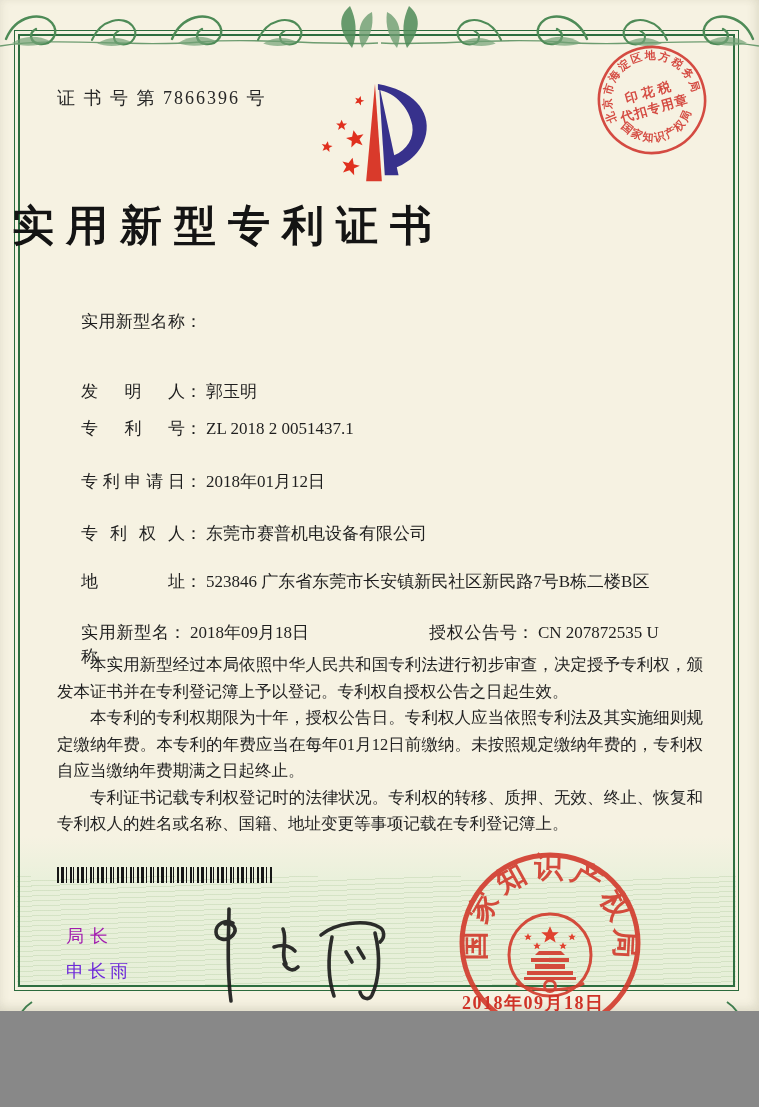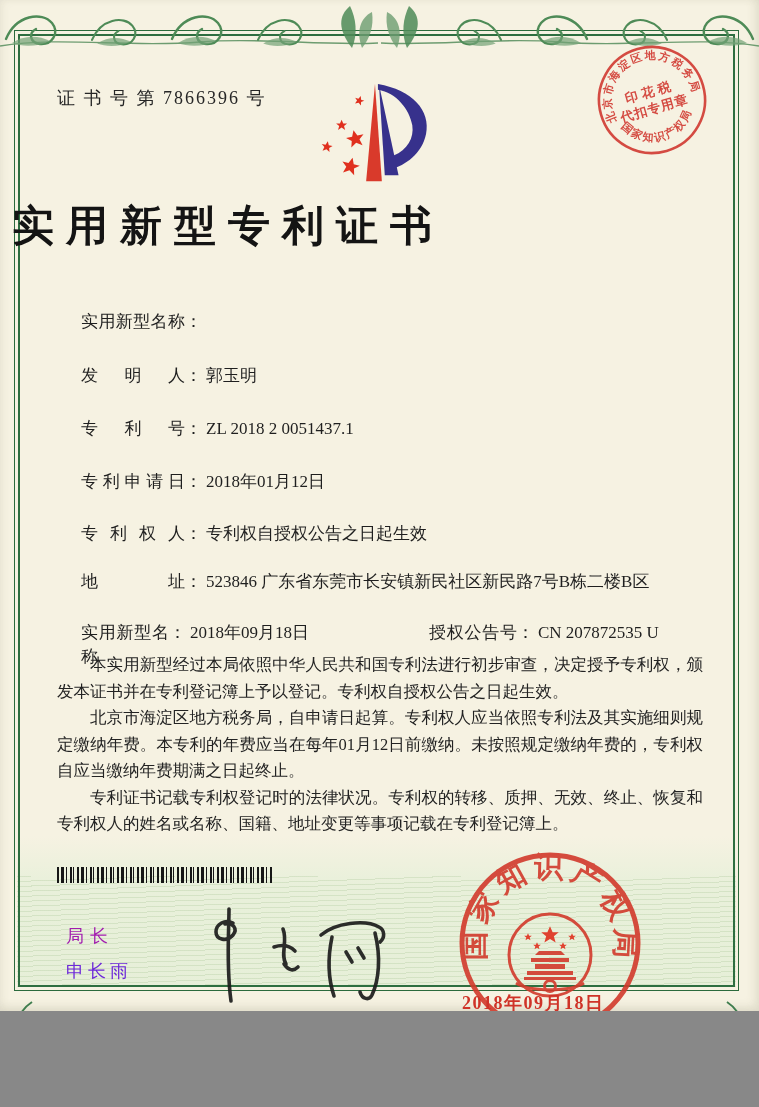--- a/index.html
+++ b/index.html
@@ -155,59 +155,59 @@
       <text x="0" y="13" text-anchor="middle" font-size="13" letter-spacing="1" font-weight="700">代扣专用章</text>
     </g>
   </svg>
 
   <div class="title">实用新型专利证书</div>
 
   <div class="frow" style="top:310px">
     <span class="flabel">实用新型名称</span>
       <span class="fcolon">：</span>
   </div>
-  <div class="frow" style="top:364px">
+  <div class="frow" style="top:380px">
     <span class="flabel">发明人</span>
       <span class="fcolon">：</span>
     <span class="fvalue">郭玉明</span>
   </div>
   <div class="frow" style="top:417px">
     <span class="flabel">专利号</span>
       <span class="fcolon">：</span>
     <span class="fvalue">ZL 2018 2 0051437.1</span>
   </div>
   <div class="frow" style="top:470px">
     <span class="flabel">专利申请日</span>
       <span class="fcolon">：</span>
     <span class="fvalue">2018年01月12日</span>
   </div>
   <div class="frow" style="top:522px">
     <span class="flabel">专利权人</span>
       <span class="fcolon">：</span>
-    <span class="fvalue">专利权自授权公告之日起生效</span>
+    <span class="fvalue">东莞市赛普机电设备有限公司</span>
   </div>
   <div class="frow" style="top:570px">
     <span class="flabel">地址</span>
       <span class="fcolon">：</span>
     <span class="fvalue addr">523846 广东省东莞市长安镇新民社区新民路7号B栋二楼B区</span>
   </div>
   <div class="frow" style="top:621px;right:40px">
     <span class="flabel w88">实用新型名称</span>
       <span class="fcolon">：</span>
     <span class="fvalue">2018年09月18日</span>
     <span class="grant-right">
       <span class="flabel w88">授权公告号</span>
         <span class="fcolon">：</span>
       <span class="fvalue">CN 207872535 U</span>
     </span>
   </div>
 
   <div class="bodytext">
     <p>本实用新型经过本局依照中华人民共和国专利法进行初步审查，决定授予专利权，颁发本证书并在专利登记簿上予以登记。专利权自授权公告之日起生效。</p>
-    <p>北京市海淀区地方税务局，自申请日起算。专利权人应当依照专利法及其实施细则规定缴纳年费。本专利的年费应当在每年01月12日前缴纳。未按照规定缴纳年费的，专利权自应当缴纳年费期满之日起终止。</p>
+    <p>本专利的专利权期限为十年，授权公告日。专利权人应当依照专利法及其实施细则规定缴纳年费。本专利的年费应当在每年01月12日前缴纳。未按照规定缴纳年费的，专利权自应当缴纳年费期满之日起终止。</p>
     <p>专利证书记载专利权登记时的法律状况。专利权的转移、质押、无效、终止、恢复和专利权人的姓名或名称、国籍、地址变更等事项记载在专利登记簿上。</p>
   </div>
 
   <div class="barcode"></div>
 
   <div class="sig-title">局长</div>
   <div class="sig-name">申长雨</div>
 
   <svg class="abs" style="left:195px;top:903px;" width="215" height="105" viewBox="0 0 215 105">
     <g fill="none" stroke="#1c1c1c" stroke-width="3.6" stroke-linecap="round" opacity="0.92">

